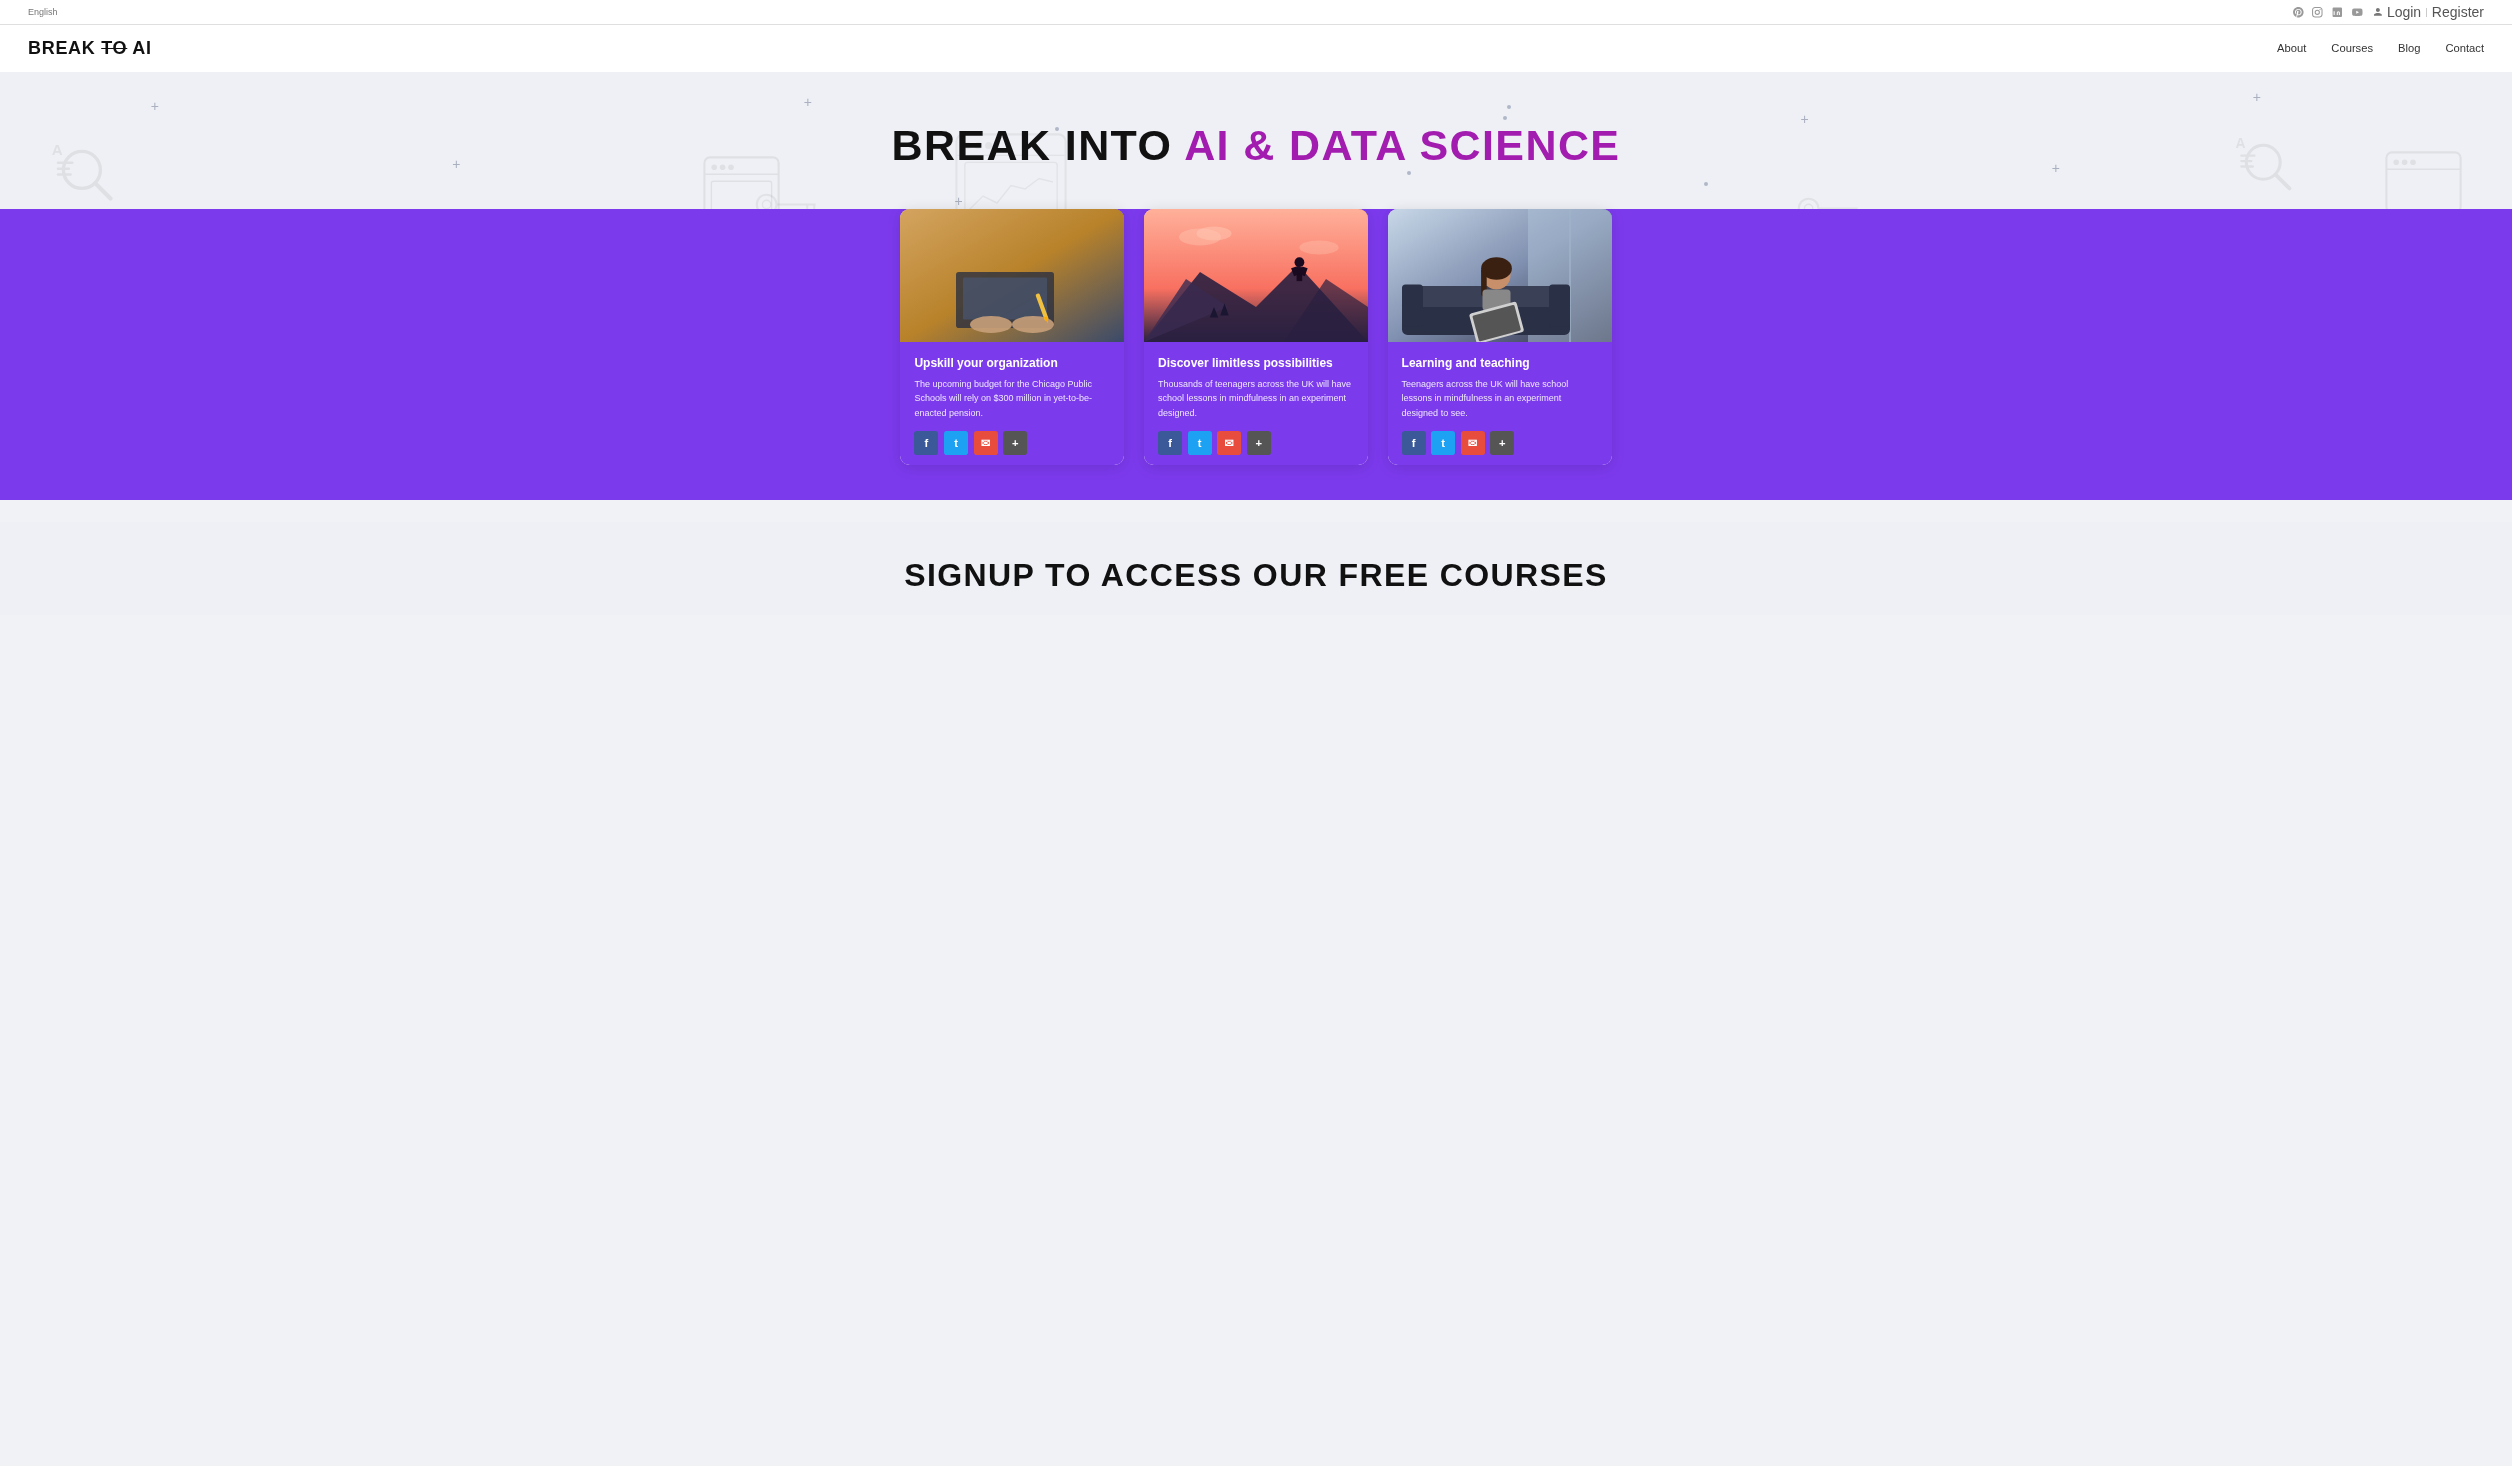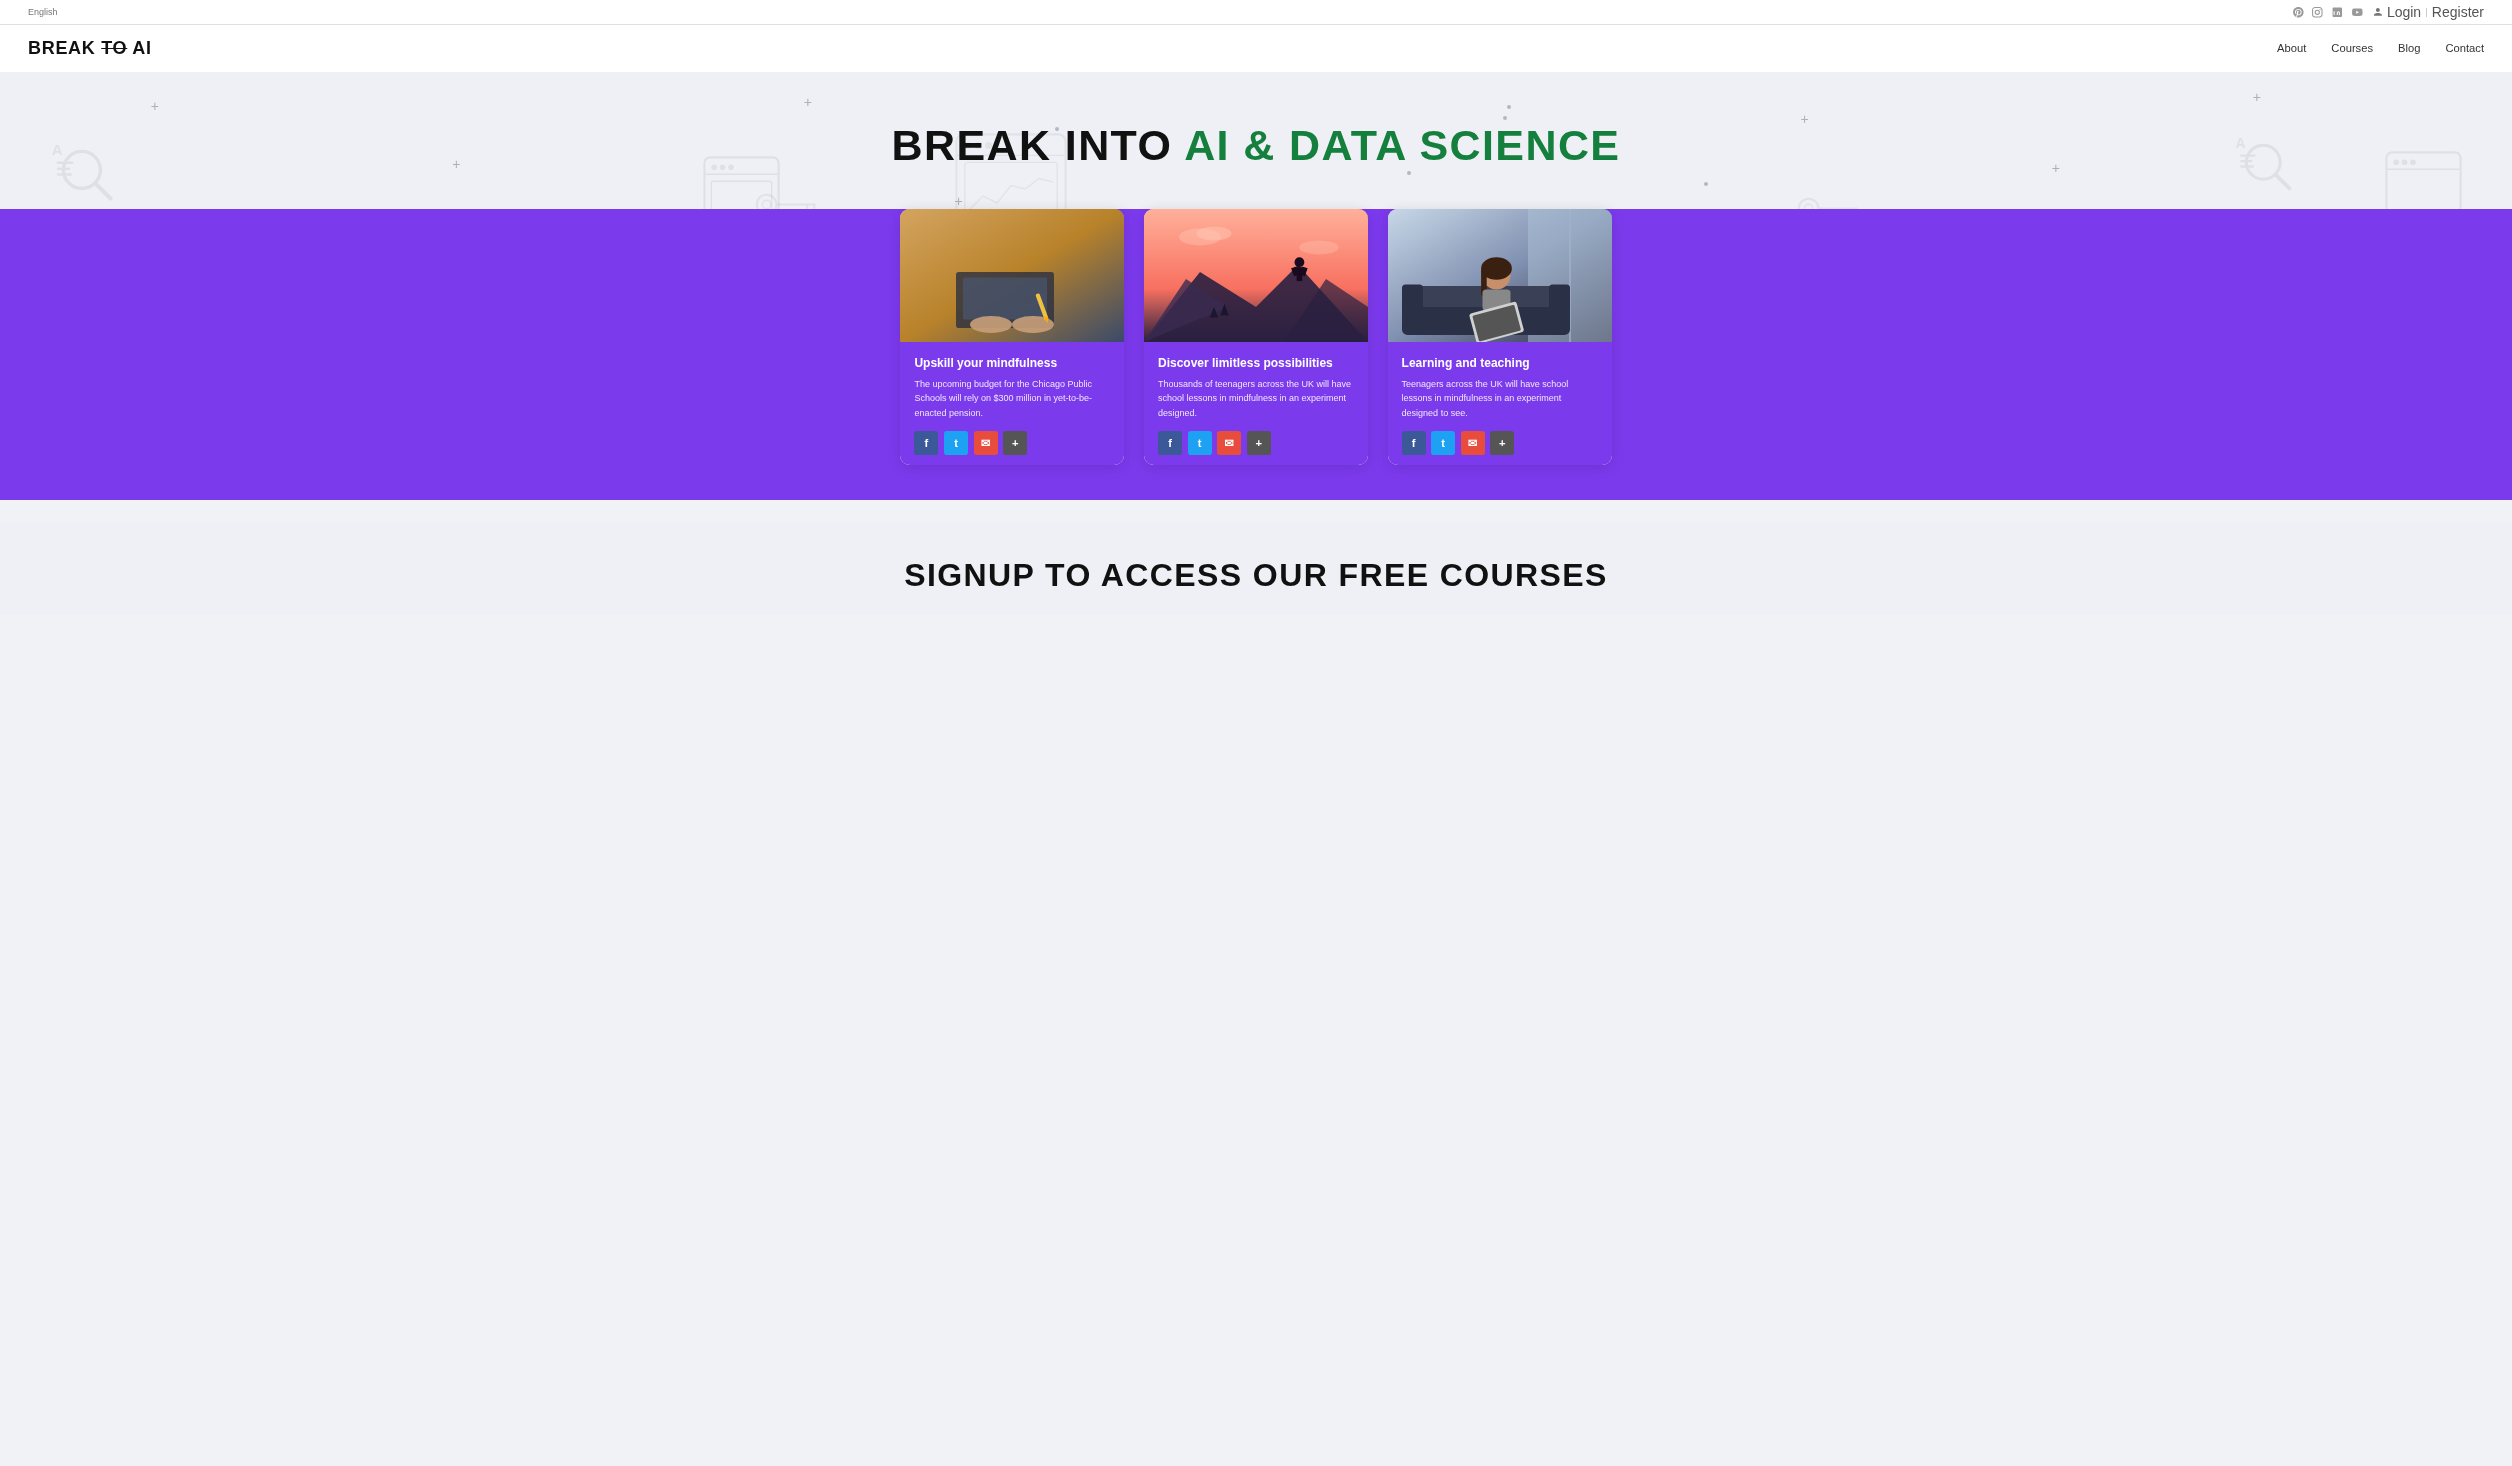--- a/index.html
+++ b/index.html
@@ -78,21 +78,21 @@
     .hero-title {
       font-size: 43px;
       font-weight: 900;
       text-transform: uppercase;
       letter-spacing: 1.4px;
       color: #111;
       margin-bottom: 11.2px;
       font-family: Arial Black, Arial, sans-serif;
     }
     .hero-title .accent {
-      color: #15803d;
+      color: #a21caf;
     }
     .hero-subtitle {
       font-size: 12.6px;
       color: #555;
       margin-bottom: 35px;
       font-weight: 400;
     }
     .hero-content { position: relative; z-index: 1; }
 
     
@@ -415,21 +415,21 @@
           <rect x="90" y="98" width="120" height="60" rx="2" fill="#4a5a7a" opacity="0.6"></rect>
 
           <ellipse cx="130" cy="165" rx="30" ry="12" fill="#c8a07a" opacity="0.9"></ellipse>
           <ellipse cx="190" cy="165" rx="30" ry="12" fill="#c8a07a" opacity="0.9"></ellipse>
 
           <rect x="200" y="120" width="6" height="40" rx="2" fill="#f0c040" transform="rotate(-20, 203, 140)"></rect>
           <polygon points="200,155 206,155 203,165" fill="#ffaa00" transform="rotate(-20, 203, 140)"></polygon>
         </svg>
       </div>
       <div class="card-body">
-        <div class="card-title">Upskill your mindfulness</div>
+        <div class="card-title">Upskill your organization</div>
         <div class="card-desc">The upcoming budget for the Chicago Public Schools will rely on $300 million in yet-to-be-enacted pension.</div>
         <div class="card-share">
           <button class="share-btn share-fb">f</button>
           <button class="share-btn share-tw">t</button>
           <button class="share-btn share-em">✉</button>
           <button class="share-btn share-more">+</button>
         </div>
       </div>
     </div>
 

